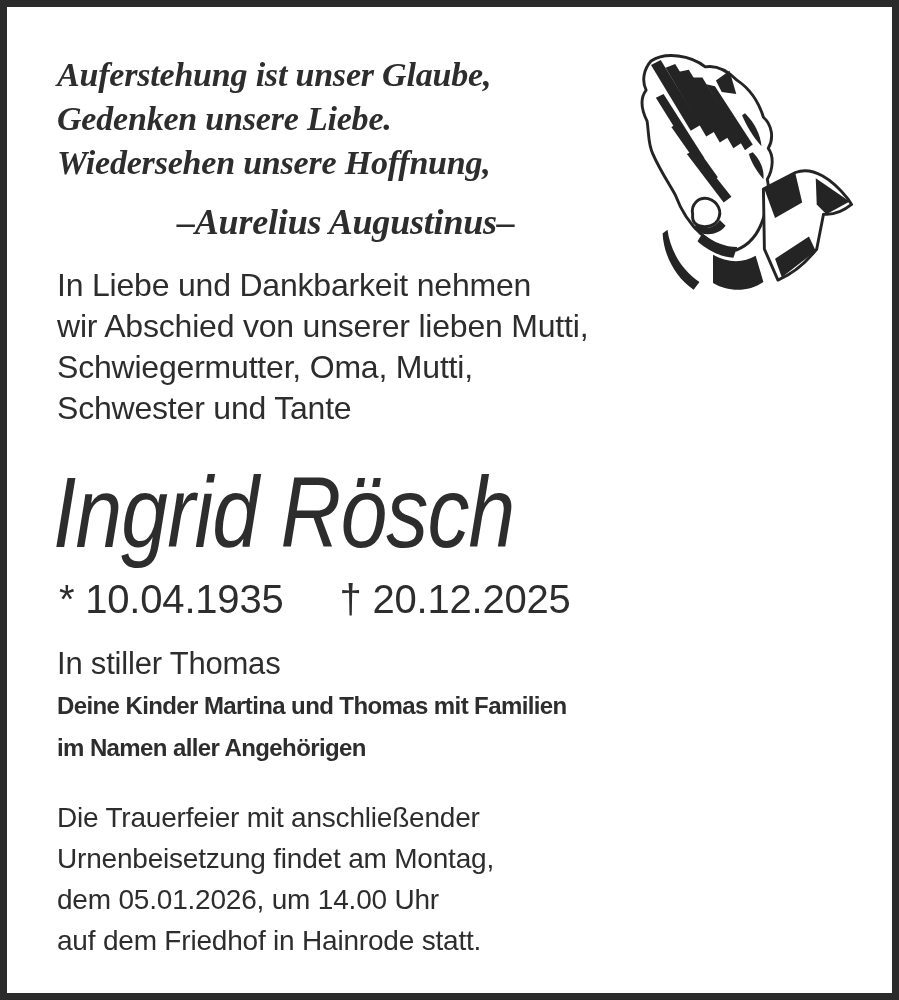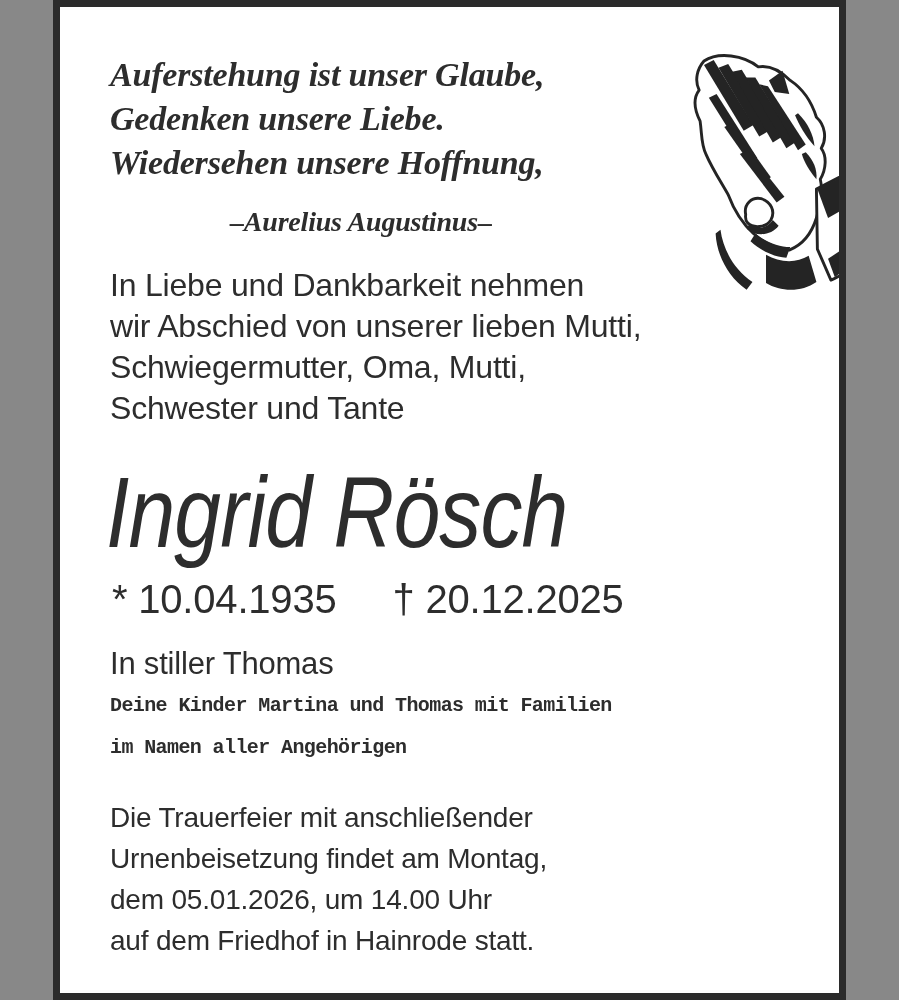--- a/index.html
+++ b/index.html
@@ -1,38 +1,39 @@
 <!DOCTYPE html>
 <html lang="de"><head>
 <meta charset="utf-8">
 <style>
   html,body{margin:0;padding:0;background:#888;}
   .page{
     position:relative;
-    width:793px;height:1000px;
+    width:899px;height:1000px;
     box-sizing:border-box;
     margin:0 auto;
     background:#ffffff;
     border:7px solid #2b2b2b;
     overflow:hidden;
     color:#2d2d2d;
     font-family:"Liberation Sans",sans-serif;
     letter-spacing:-0.2px;
   }
   .line{white-space:nowrap;}
   .quote{
     position:absolute;left:50px;top:46px;
     font-family:"Liberation Serif",serif;
     font-style:italic;font-weight:bold;
     font-size:34px;line-height:44px;
   }
   .attribution{
-    font-size:28px;
+    font-size:36px;
     margin-left:120px;
     margin-top:15px;
+    text-align:center;
   }
   .hands{
     position:absolute;left:612px;top:36px;
     width:252px;height:258px;
   }
   .intro{
     position:absolute;left:50px;top:258px;
     font-size:32px;line-height:41px;
   }
   .name{
@@ -43,21 +44,21 @@
     white-space:nowrap;letter-spacing:-1px;
   }
   .dates{
     position:absolute;left:52px;top:570px;
     font-size:40px;display:flex;gap:56px;
   }
   .mourning{
     position:absolute;left:50px;top:636px;
     font-size:31px;line-height:42px;
   }
-  .mourning .bold{font-weight:bold;font-size:20px;letter-spacing:-0.6px;font-family:Liberation Mono, monospace;}
+  .mourning .bold{font-weight:bold;font-size:24px;letter-spacing:-0.6px;}
   .funeral{
     position:absolute;left:50px;top:790px;
     font-size:28px;line-height:41px;
   }
 </style>
 </head>
 <body>
 
 <div class="page">
 

